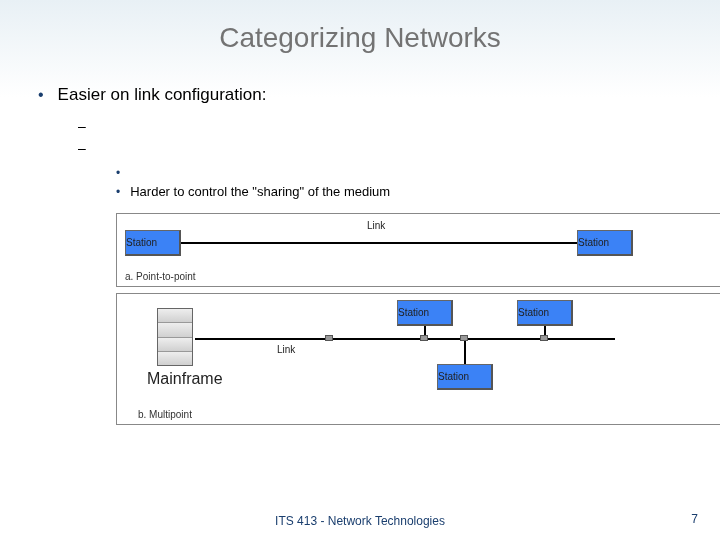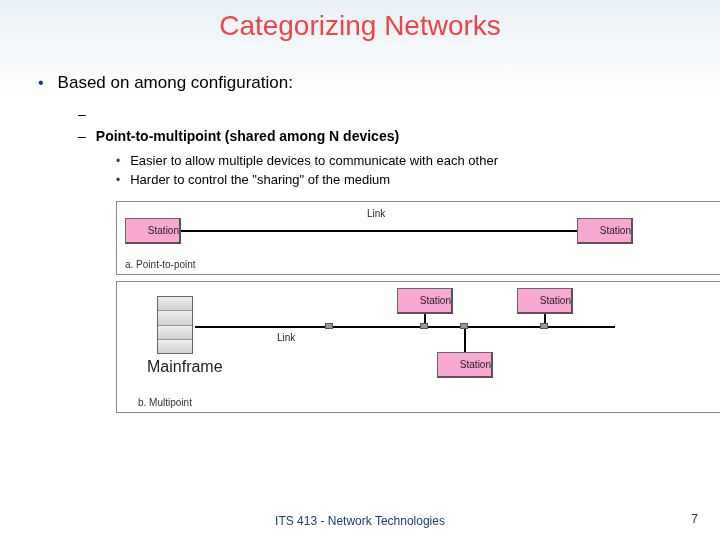--- a/index.html
+++ b/index.html
@@ -7,22 +7,22 @@
     width: 720px;
     height: 540px;
     background: linear-gradient(to bottom, #e8f0f5 0%, #ffffff 18%, #ffffff 100%);
     font-family: Arial, sans-serif;
     position: relative;
     overflow: hidden;
   }
   .title {
     text-align: center;
     font-size: 28px;
-    color: #ef4444;
-    padding-top: 10px;
+    color: #737373;
+    padding-top: 22px;
     font-weight: normal;
   }
   .content {
     padding: 30px 38px 0 38px;
   }
   .bullet-l1 {
     display: flex;
     align-items: flex-start;
     margin-bottom: 10px;
   }
@@ -86,27 +86,27 @@
     color: #333;
   }
   .caption {
     font-size: 10px;
     color: #333;
     margin-top: 12px;
   }
   .station {
     width: 56px;
     height: 26px;
-    background: #f9a8d4;
+    background: #3b82f6;
     border: 1px solid #666;
     border-right: 2px solid #555;
     border-bottom: 2px solid #555;
     display: flex;
     align-items: center;
-    justify-content: flex-end;
+    justify-content: flex-start;
     font-size: 10px;
     color: #222;
     position: absolute;
   }
   .mainframe {
     width: 36px;
     height: 58px;
     background: #e0e0e0;
     border: 1px solid #666;
     position: absolute;
@@ -139,34 +139,32 @@
 </style>
 </head>
 <body>
 
 <h1 class="title">Categorizing Networks</h1>
 
 <div class="content">
 
   <div class="bullet-l1">
     <span class="dot">•</span>
-    <span class="text">Based on among configuration:</span>
+    <span class="text">Easier on link configuration:</span>
   </div>
 
   <div class="bullet-l2">
     <span class="dash">–</span>
   </div>
   <div class="bullet-l2">
     <span class="dash">–</span>
-    <span class="text">Point-to-multipoint (shared among N devices)</span>
   </div>
 
   <div class="bullet-l3" style="margin-top:6px;">
     <span class="dot">•</span>
-    <span class="text">Easier to allow multiple devices to communicate with each other</span>
   </div>
   <div class="bullet-l3">
     <span class="dot">•</span>
     <span class="text">Harder to control the "sharing" of the medium</span>
   </div>
 
   <div class="diagram-wrap">
 
     <div class="dbox" style="height:74px;">
       <div class="linklabel" style="left:250px; top:6px;">Link</div>

